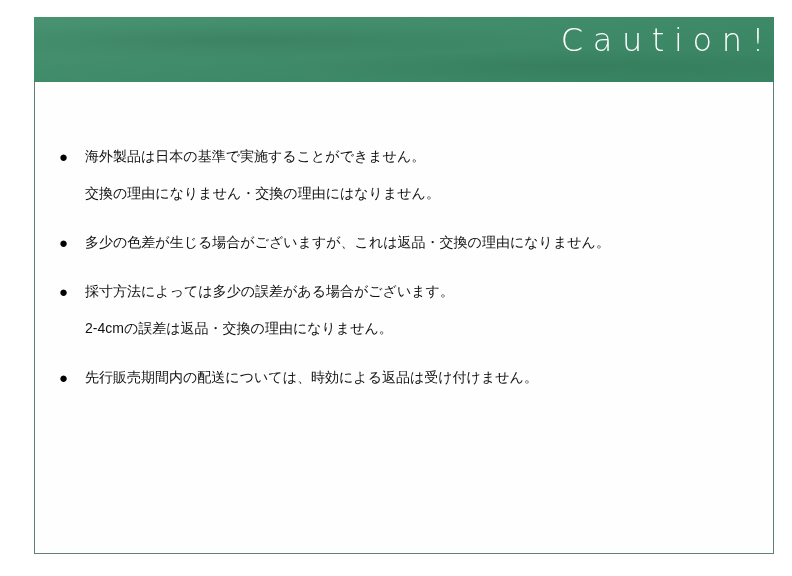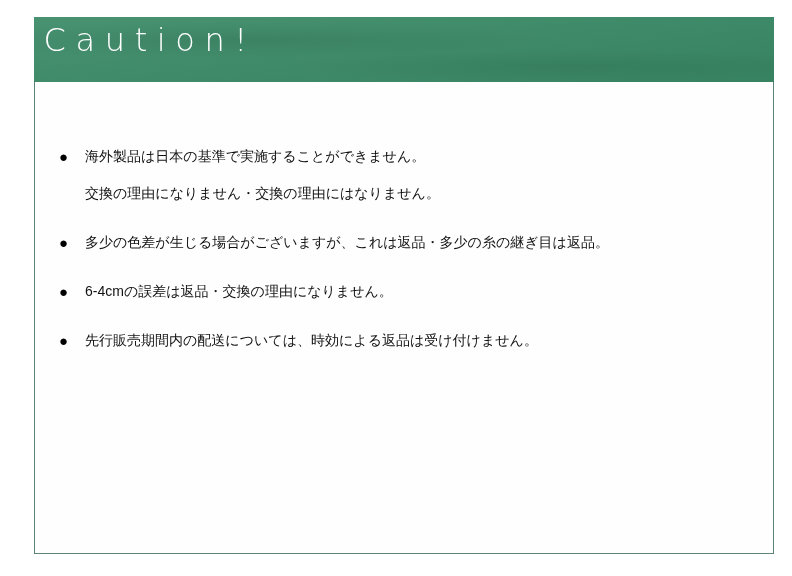--- a/index.html
+++ b/index.html
@@ -19,21 +19,21 @@
   }
   
   .banner {
     height: 65px;
     background-color: #3a8a67;
     background-image:
       linear-gradient(173deg, rgba(255,255,255,0.07) 0%, rgba(0,0,0,0.06) 100%),
       radial-gradient(60% 40% at 28% 35%, rgba(20,75,50,0.18), rgba(20,75,50,0) 70%),
       radial-gradient(55% 35% at 72% 75%, rgba(20,75,50,0.14), rgba(20,75,50,0) 70%);
     color: #ffffff;
-    text-align: left;
+    text-align: right;
     overflow: hidden;
   }
   .banner-title {
     margin-top: 5px;
     font-size: 32px;
     line-height: 36px;
     font-weight: 100;
     letter-spacing: 0.30em;
     text-indent: 0.30em;
     font-family: "DejaVu Sans", "Liberation Sans", sans-serif;
@@ -92,28 +92,29 @@
       <span class="bullet">●</span>
       <div class="lines">
         <div class="line">海外製品は日本の基準で実施することができません。</div>
         <div class="line">交換の理由になりません・交換の理由にはなりません。</div>
       </div>
     </div>
 
     <div class="item">
       <span class="bullet">●</span>
       <div class="lines">
-        <div class="line">多少の色差が生じる場合がございますが、これは返品・多少の糸の継ぎ目は返品。</div>
+        <div class="line">多少の色差が生じる場合がございますが、これは返品・交換の理由になりません。</div>
       </div>
     </div>
 
     <div class="item">
       <span class="bullet">●</span>
       <div class="lines">
-        <div class="line">6-4cmの誤差は返品・交換の理由になりません。</div>
+        <div class="line">採寸方法によっては多少の誤差がある場合がございます。</div>
+        <div class="line">2-4cmの誤差は返品・交換の理由になりません。</div>
       </div>
     </div>
 
     <div class="item">
       <span class="bullet">●</span>
       <div class="lines">
         <div class="line">先行販売期間内の配送については、時効による返品は受け付けません。</div>
       </div>
     </div>
 

